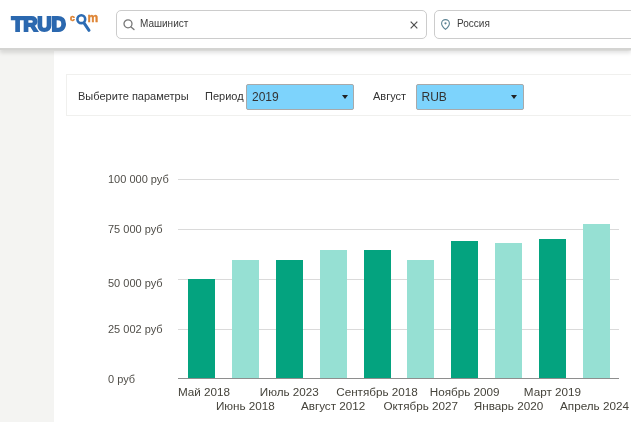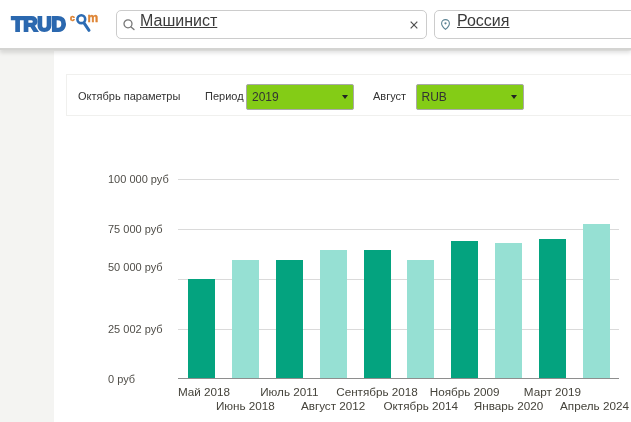--- a/index.html
+++ b/index.html
@@ -12,26 +12,26 @@
             border-bottom:2px solid #d4d4d2; box-shadow:0 3px 4px rgba(0,0,0,0.12); z-index:5; }
   .card { position:absolute; left:54px; top:51px; width:577px; height:371px; background:#fff; z-index:1; }
 
   
   .logo { position:absolute; left:0; top:0; z-index:6; }
 
   
   .sbox { position:absolute; top:9.5px; height:29px; background:#fff; border:1px solid #ccc; border-radius:5px; z-index:6; }
   .sbox1 { left:116px; width:311px; }
   .sbox2 { left:434px; width:230px; }
-  .stext { position:absolute; top:12px; font-size:16px; color:#3b3b3b; z-index:7;text-decoration:underline; }
+  .stext { position:absolute; top:18px; font-size:10px; color:#3b3b3b; z-index:7; }
 
   
   .panel { position:absolute; left:66px; top:74px; width:600px; height:42px; background:#fff; border:1px solid #f0f0ee; z-index:2; }
   .ptext { position:absolute; font-size:11px; color:#333; top:90px; z-index:3; }
-  .sel { position:absolute; top:84px; width:108px; height:26px; background:#84cc16; border:1px solid #a9a9a9; border-radius:2px; z-index:3; }
+  .sel { position:absolute; top:84px; width:108px; height:26px; background:#7dd3fc; border:1px solid #a9a9a9; border-radius:2px; z-index:3; }
   .sel .v { position:absolute; left:5px; top:5px; font-size:12px; color:#333; }
   .sel .arr { position:absolute; right:5.5px; top:10px; width:0; height:0; border-left:3.5px solid transparent; border-right:3.5px solid transparent; border-top:4.5px solid #222; }
 
   
   .ylab { position:absolute; font-size:11px; color:#504e49; text-align:left; width:62px; white-space:nowrap; z-index:3; }
   .grid { position:absolute; left:178px; width:441px; height:1px; background:#dadada; z-index:2; }
   .axis { position:absolute; left:178px; top:378px; width:441px; height:1.4px; background:#8e8e8e; z-index:4; }
   .bar { position:absolute; width:27px; z-index:3; }
   .dark { background:#04a37f; }
   .light { background:#96e0d3; }
@@ -62,35 +62,35 @@
   </svg>
 
   <div class="sbox sbox2"></div>
   <svg class="abs" style="left:441px; top:19px; z-index:7" width="9" height="11" viewBox="0 0 9 11">
     <path d="M4.5 0.6 C2.3 0.6 0.6 2.3 0.6 4.4 C0.6 7.1 4.5 10.4 4.5 10.4 C4.5 10.4 8.4 7.1 8.4 4.4 C8.4 2.3 6.7 0.6 4.5 0.6 Z" fill="none" stroke="#5d8494" stroke-width="1.1"></path>
     <circle cx="4.5" cy="4.3" r="1.1" fill="#5d8494"></circle>
   </svg>
   <div class="stext" style="left:457px">Россия</div>
 
   <div class="panel"></div>
-  <div class="ptext" style="left:78px">Октябрь параметры</div>
+  <div class="ptext" style="left:78px">Выберите параметры</div>
   <div class="ptext" style="left:205px">Период</div>
   <div class="sel" style="left:246px">
     <span class="v">2019</span>
     <span class="arr"></span>
   </div>
   <div class="ptext" style="left:373px">Август</div>
   <div class="sel" style="left:415.5px">
     <span class="v">RUB</span>
     <span class="arr"></span>
   </div>
 
   <div class="ylab" style="left:108px; top:173px">100 000 руб</div>
   <div class="ylab" style="left:108px; top:223px">75 000 руб</div>
-  <div class="ylab" style="left:108px; top:261px">50 000 руб</div>
+  <div class="ylab" style="left:108px; top:277px">50 000 руб</div>
   <div class="ylab" style="left:108px; top:323px">25 002 руб</div>
   <div class="ylab" style="left:108px; top:373px">0 руб</div>
 
   <div class="grid" style="top:179px"></div>
   <div class="grid" style="top:229px"></div>
   <div class="grid" style="top:279px"></div>
   <div class="grid" style="top:329px"></div>
   <div class="axis"></div>
 
   <div class="bar dark" style="left:188.1px; top:278.6px; height:99.9px"></div>
@@ -98,22 +98,22 @@
   <div class="bar dark" style="left:275.8px; top:259.8px; height:118.7px"></div>
   <div class="bar light" style="left:319.6px; top:249.5px; height:129.0px"></div>
   <div class="bar dark" style="left:363.5px; top:249.5px; height:129.0px"></div>
   <div class="bar light" style="left:407.3px; top:260.3px; height:118.2px"></div>
   <div class="bar dark" style="left:451.2px; top:241.2px; height:137.3px"></div>
   <div class="bar light" style="left:495px; top:242.6px; height:135.9px"></div>
   <div class="bar dark" style="left:538.9px; top:238.5px; height:140.0px"></div>
   <div class="bar light" style="left:582.7px; top:223.5px; height:155.0px"></div>
 
   <div class="xlab" style="left:204px; top:385px">Май 2018</div>
-  <div class="xlab" style="left:289.3px; top:385px">Июль 2011</div>
+  <div class="xlab" style="left:289.3px; top:385px">Июль 2023</div>
   <div class="xlab" style="left:377px;   top:385px">Сентябрь 2018</div>
   <div class="xlab" style="left:464.7px; top:385px">Ноябрь 2009</div>
   <div class="xlab" style="left:552.4px; top:385px">Март 2019</div>
 
   <div class="xlab" style="left:245.4px; top:398.5px">Июнь 2018</div>
   <div class="xlab" style="left:333.1px; top:398.5px">Август 2012</div>
-  <div class="xlab" style="left:420.8px; top:398.5px">Октябрь 2014</div>
+  <div class="xlab" style="left:420.8px; top:398.5px">Октябрь 2027</div>
   <div class="xlab" style="left:508.5px; top:398.5px">Январь 2020</div>
   <div class="xlab" style="left:594.5px; top:398.5px">Апрель 2024</div>
 
 </body></html>

